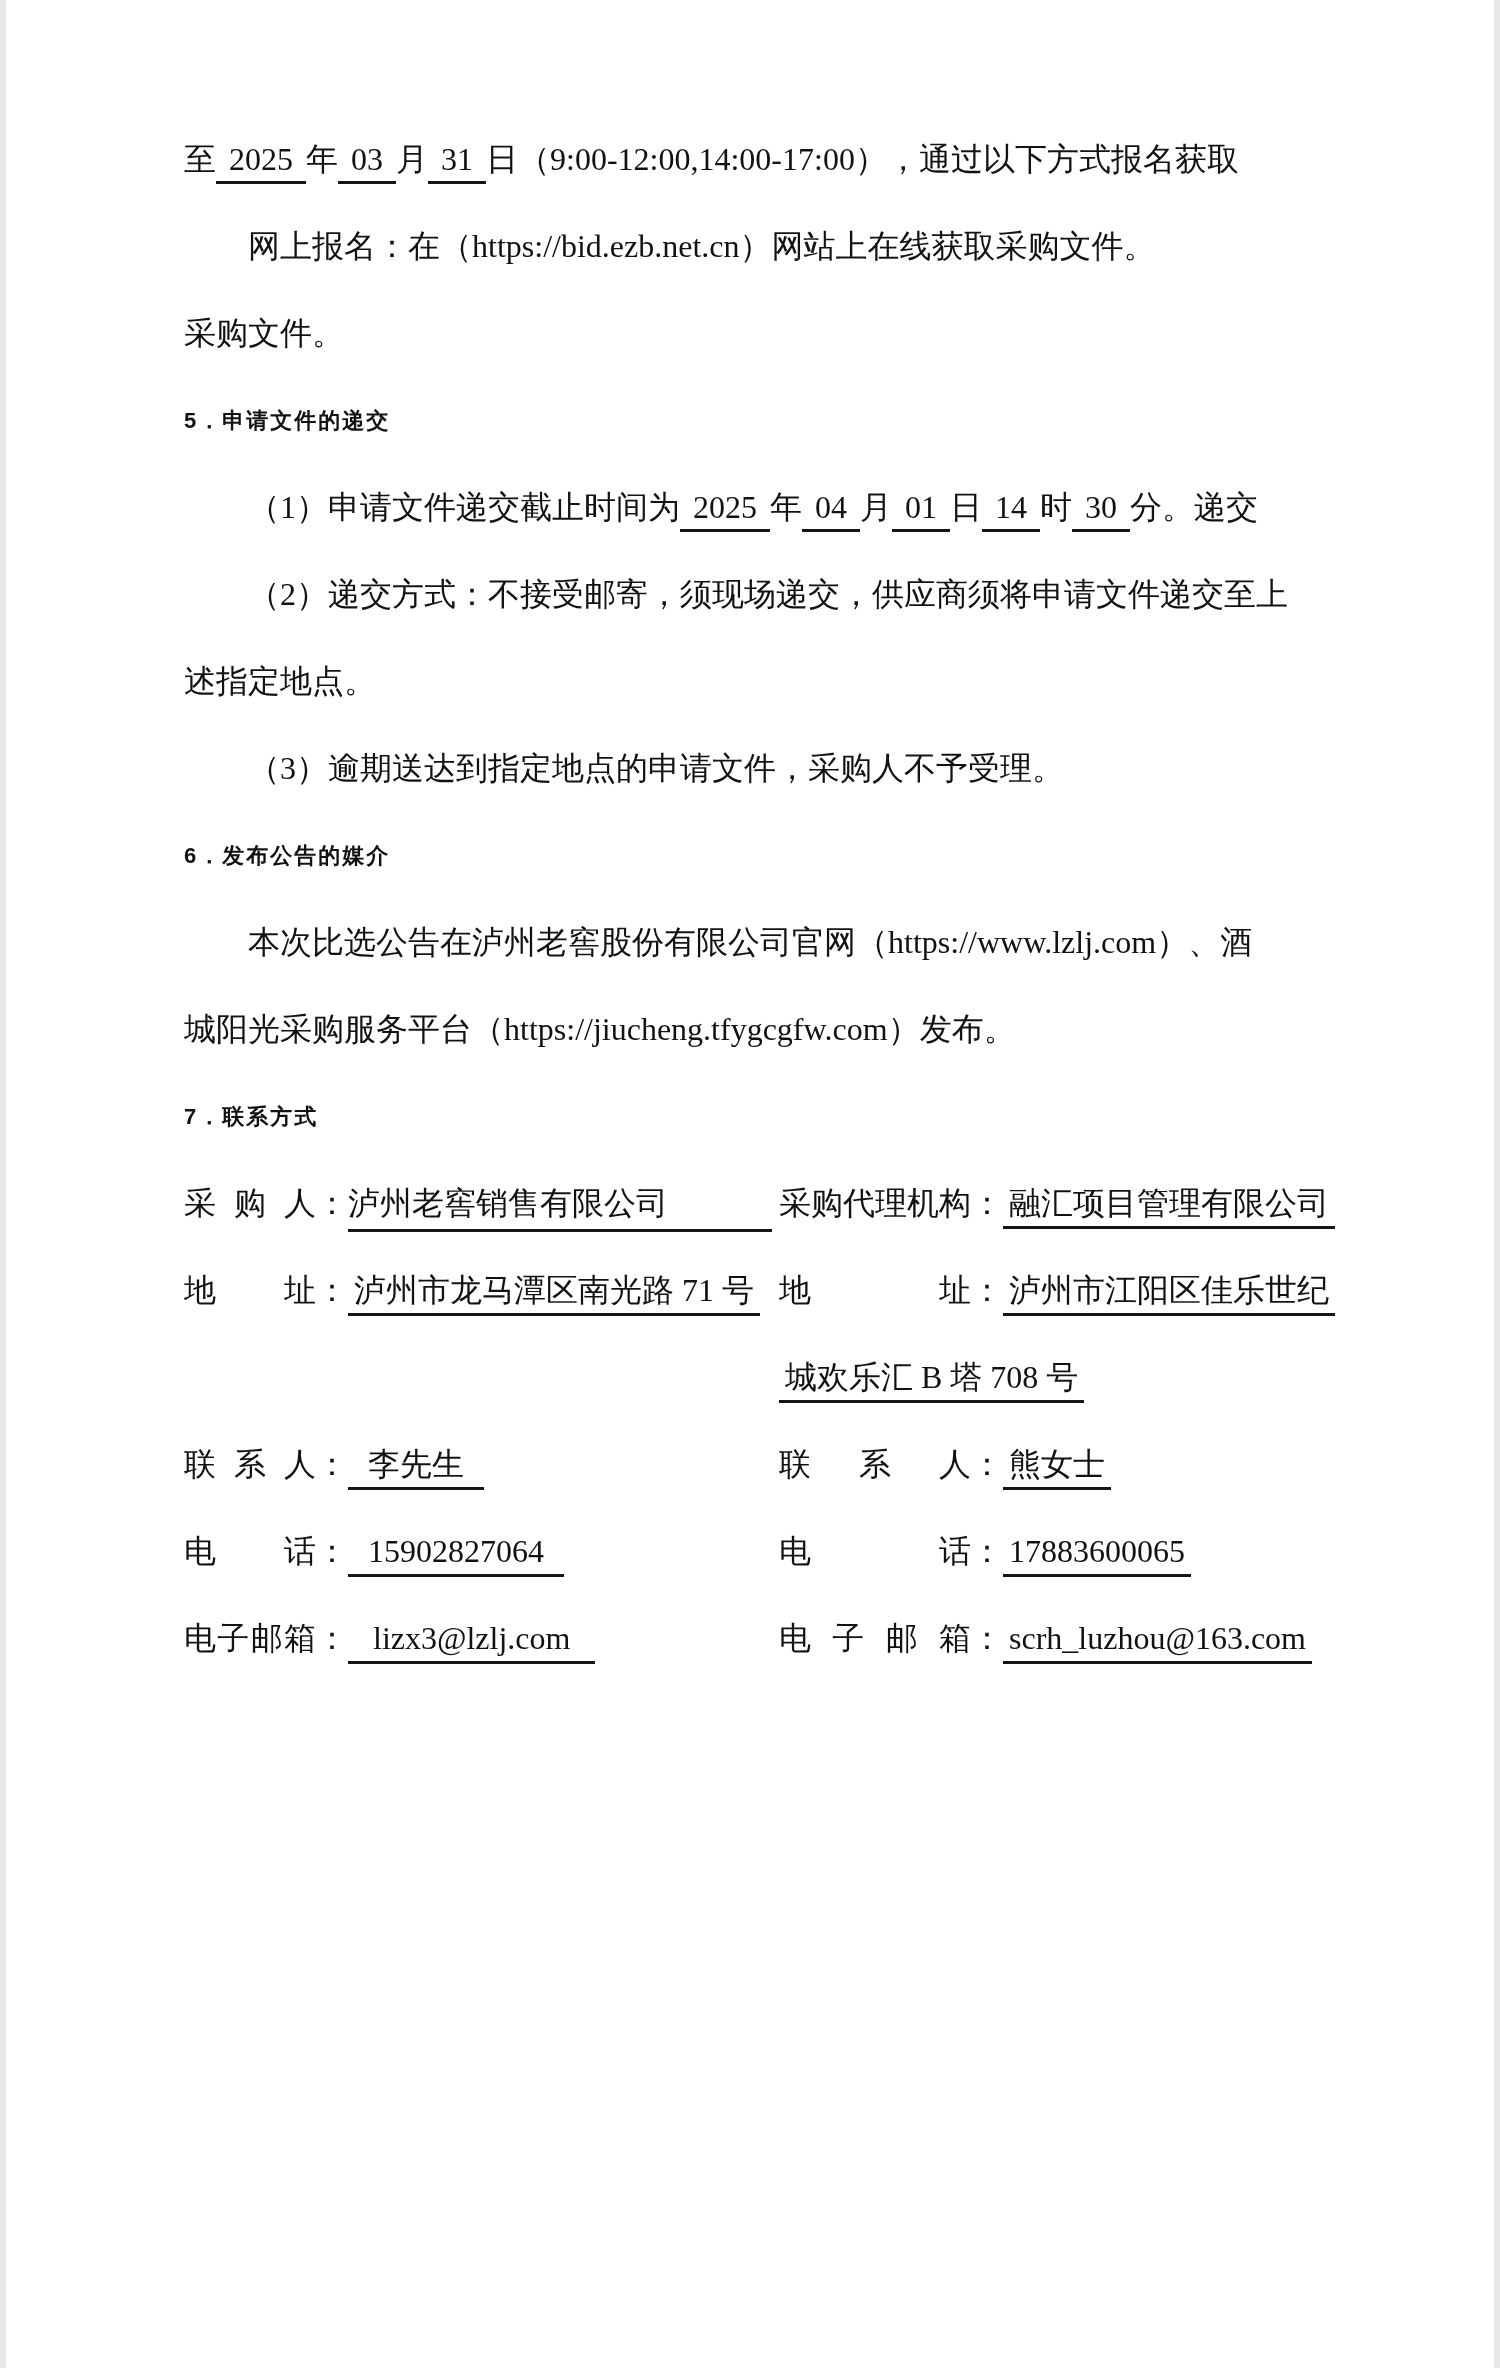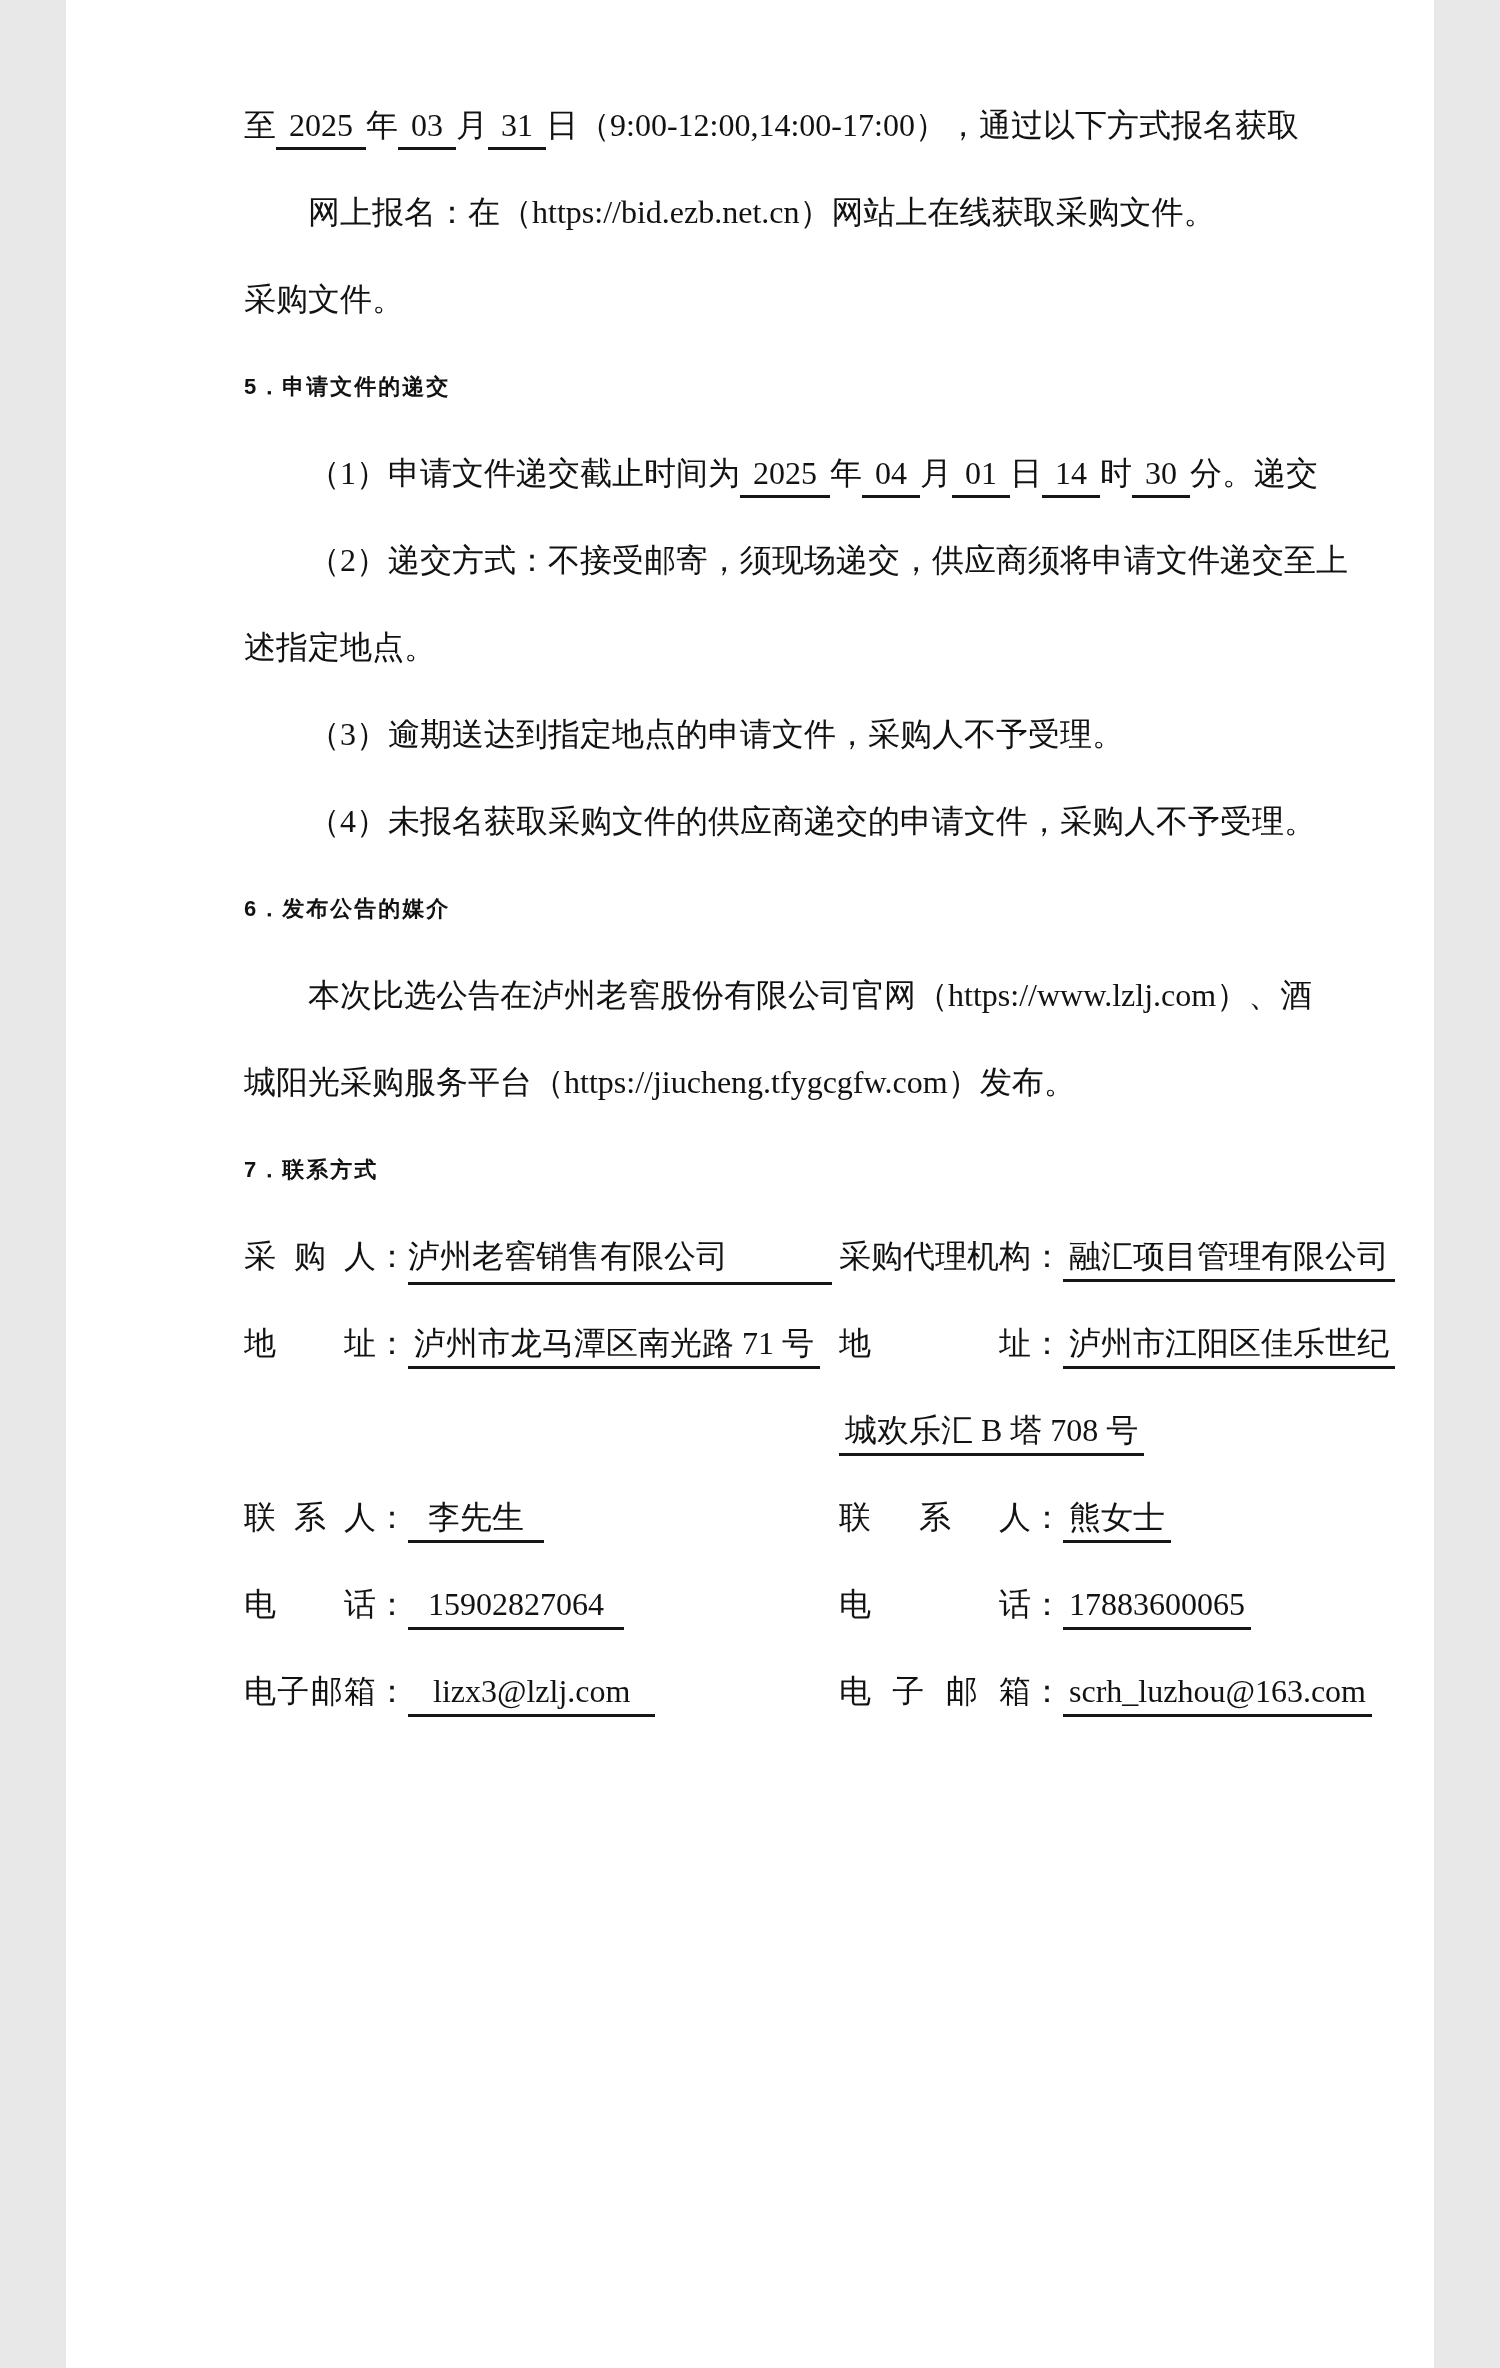--- a/index.html
+++ b/index.html
@@ -1,26 +1,26 @@
 <!DOCTYPE html>
 <html><head>
 <meta charset="utf-8">
 <title>Document</title>
 <style>
   html,body{margin:0;padding:0;background:#e8e8e8;}
   .page{
     position:relative;
-    width:1368px;height:2368px;
+    width:1488px;height:2368px;
     margin:0 auto;
     background:#ffffff;
     color:#121212;
     font-family:"Liberation Serif","DejaVu Serif",serif;
     font-size:32px;
     box-sizing:border-box;
-    padding:82px 155px 0 178px;
+    padding:116px 155px 0 178px;
     overflow:hidden;
   }
   .line{height:87px;line-height:87px;white-space:nowrap;}
   .indent{padding-left:64px;}
   .heading{
     font-family:"Liberation Sans","DejaVu Sans",sans-serif;
     font-weight:bold;font-size:22px;letter-spacing:2px;
   }
   
   .u{border-bottom:3px solid #161616;padding:0 13px 4px 13px;}
@@ -53,21 +53,20 @@
   <div class="line"><span>采购文件。</span></div>
 
   <div class="line heading"><span>5．申请文件的递交</span></div>
 
   <div class="line indent"><span>（1）申请文件递交截止时间为</span><span class="u">2025</span><span>年</span><span class="u">04</span><span>月</span><span class="u">01</span><span>日</span><span class="u">14</span><span>时</span><span class="u">30</span><span>分。递交</span></div>
 
 
   <div class="line indent"><span>（2）递交方式：不接受邮寄，须现场递交，供应商须将申请文件递交至上</span></div>
   <div class="line"><span>述指定地点。</span></div>
   <div class="line indent"><span>（3）逾期送达到指定地点的申请文件，采购人不予受理。</span></div>
-  <div class="line indent"><span>（4）未报名获取采购文件的供应商递交的申请文件，采购人不予受理。</span></div>
 
   <div class="line heading"><span>6．发布公告的媒介</span></div>
   <div class="line indent"><span>本次比选公告在泸州老窖股份有限公司官网（https://www.lzlj.com）、酒</span></div>
   <div class="line"><span>城阳光采购服务平台（https://jiucheng.tfygcgfw.com）发布。</span></div>
 
   <div class="line heading"><span>7．联系方式</span></div>
 
   <div class="contacts">
 
     <div class="ccol">

